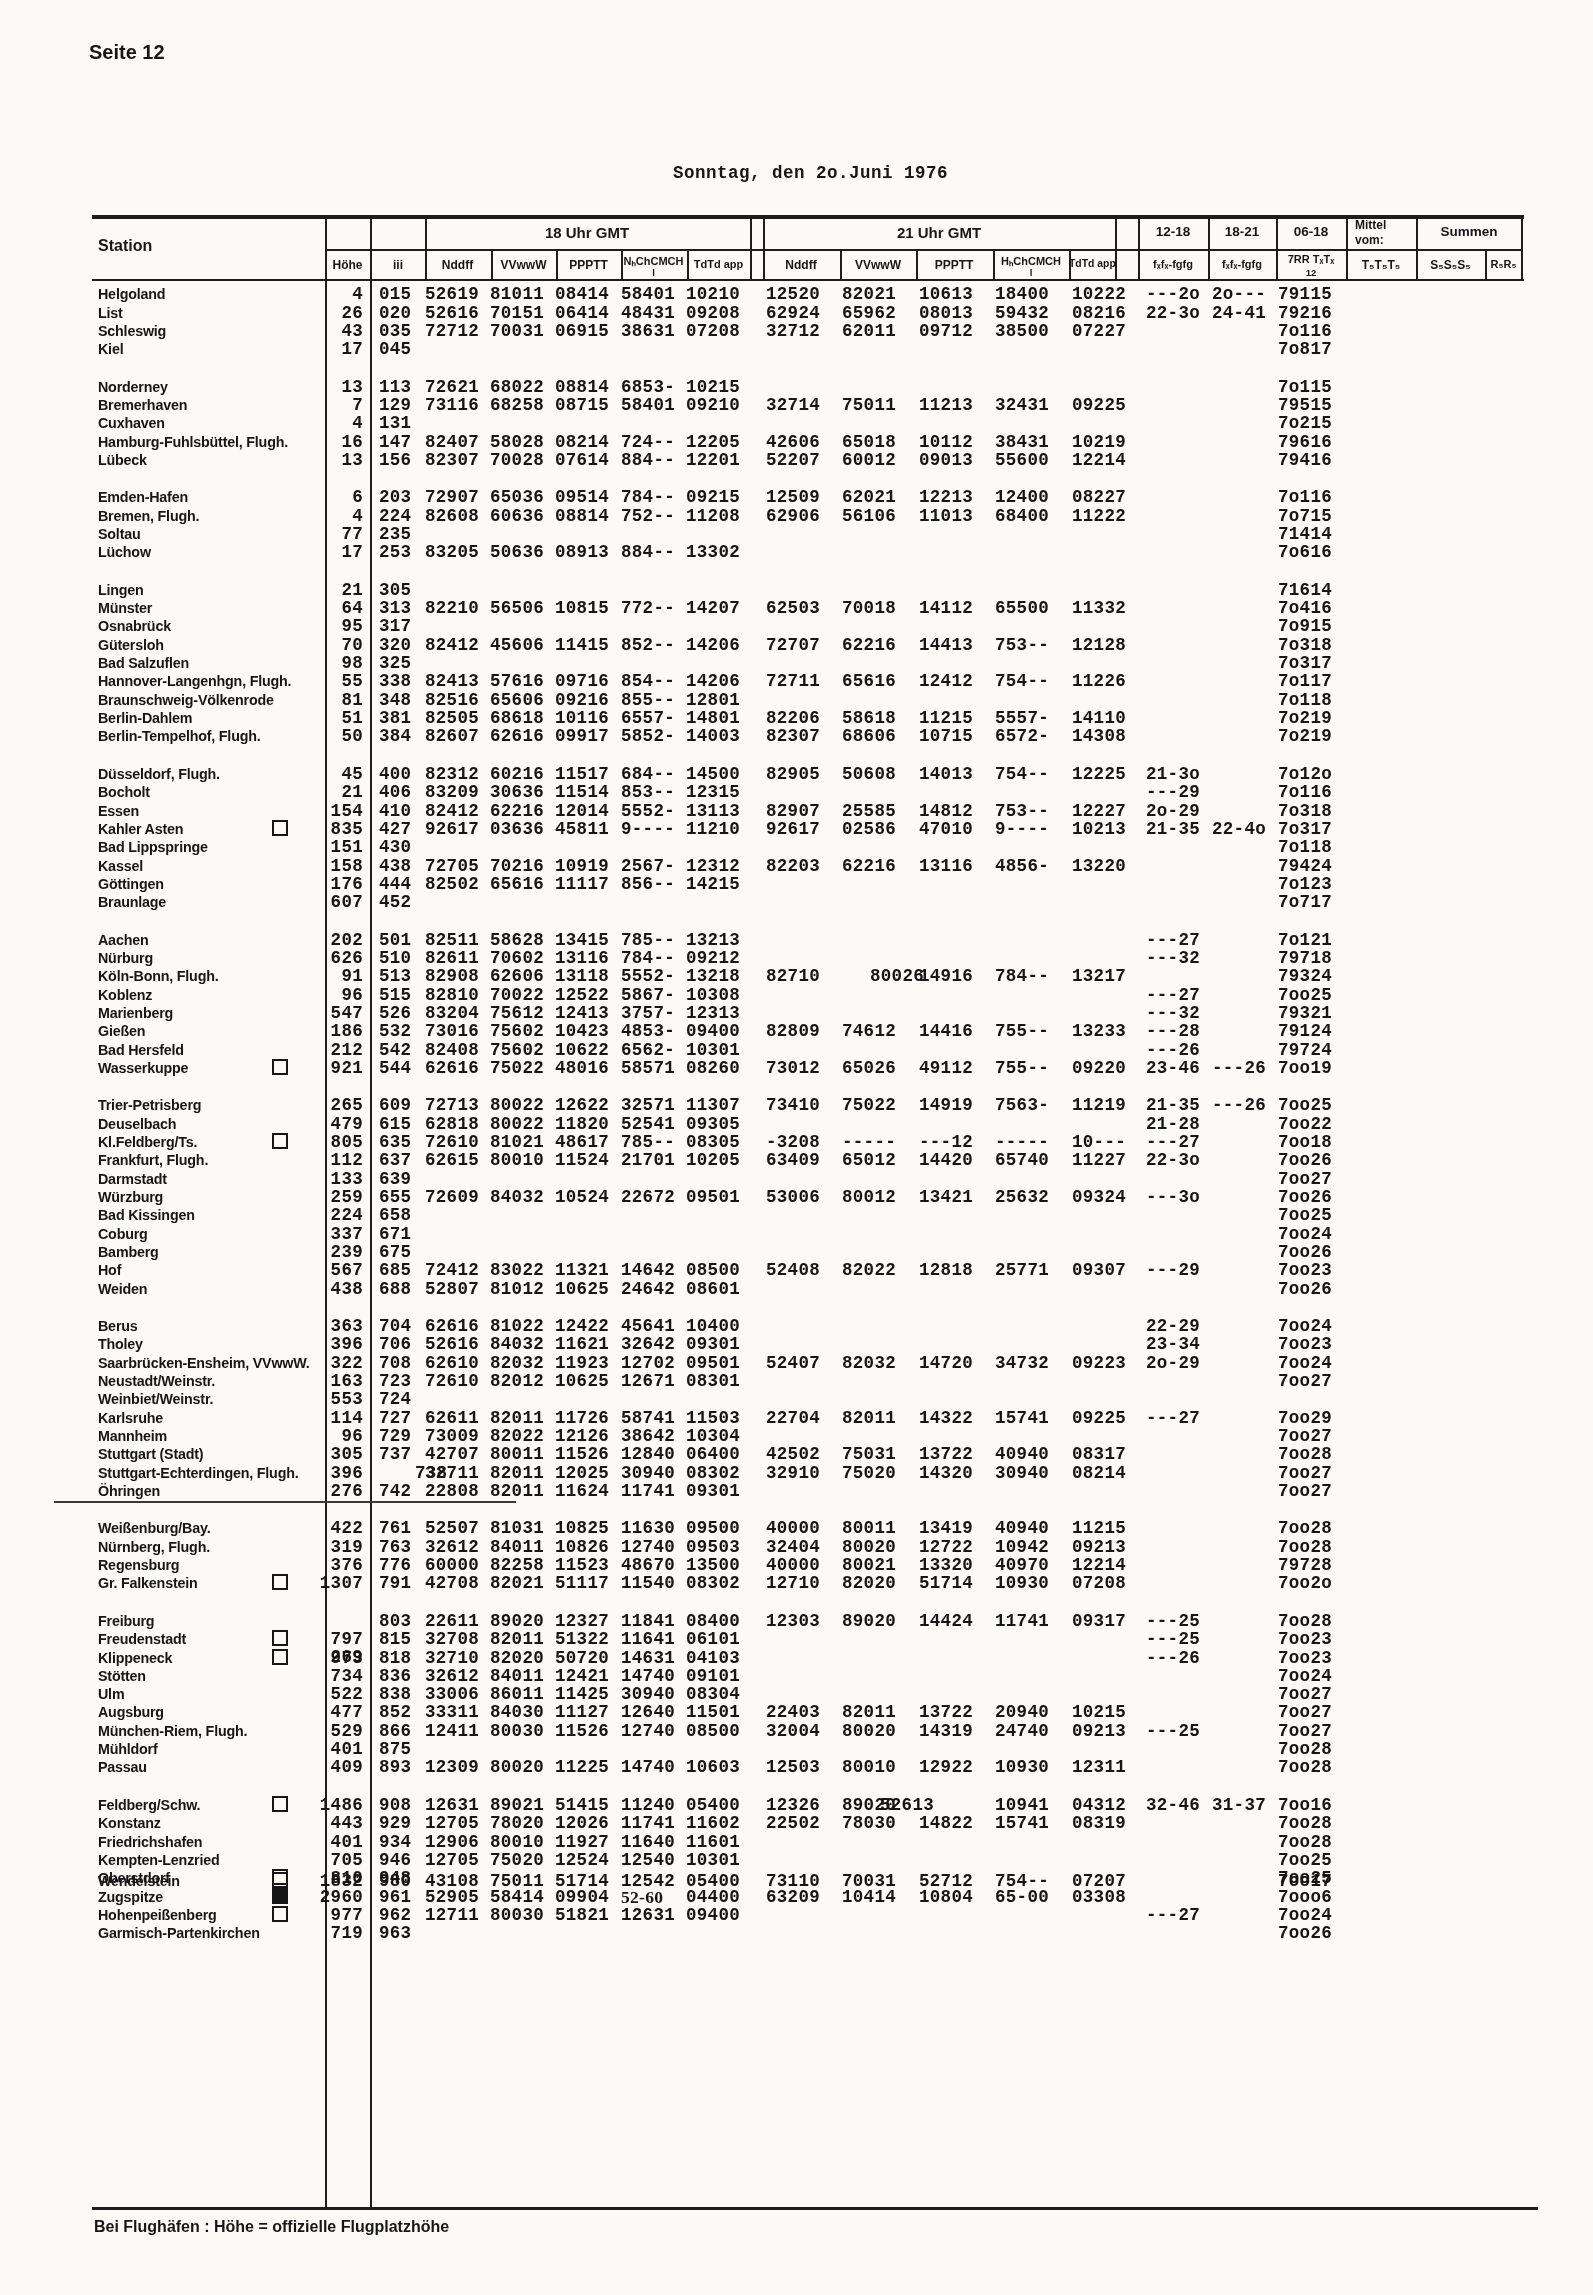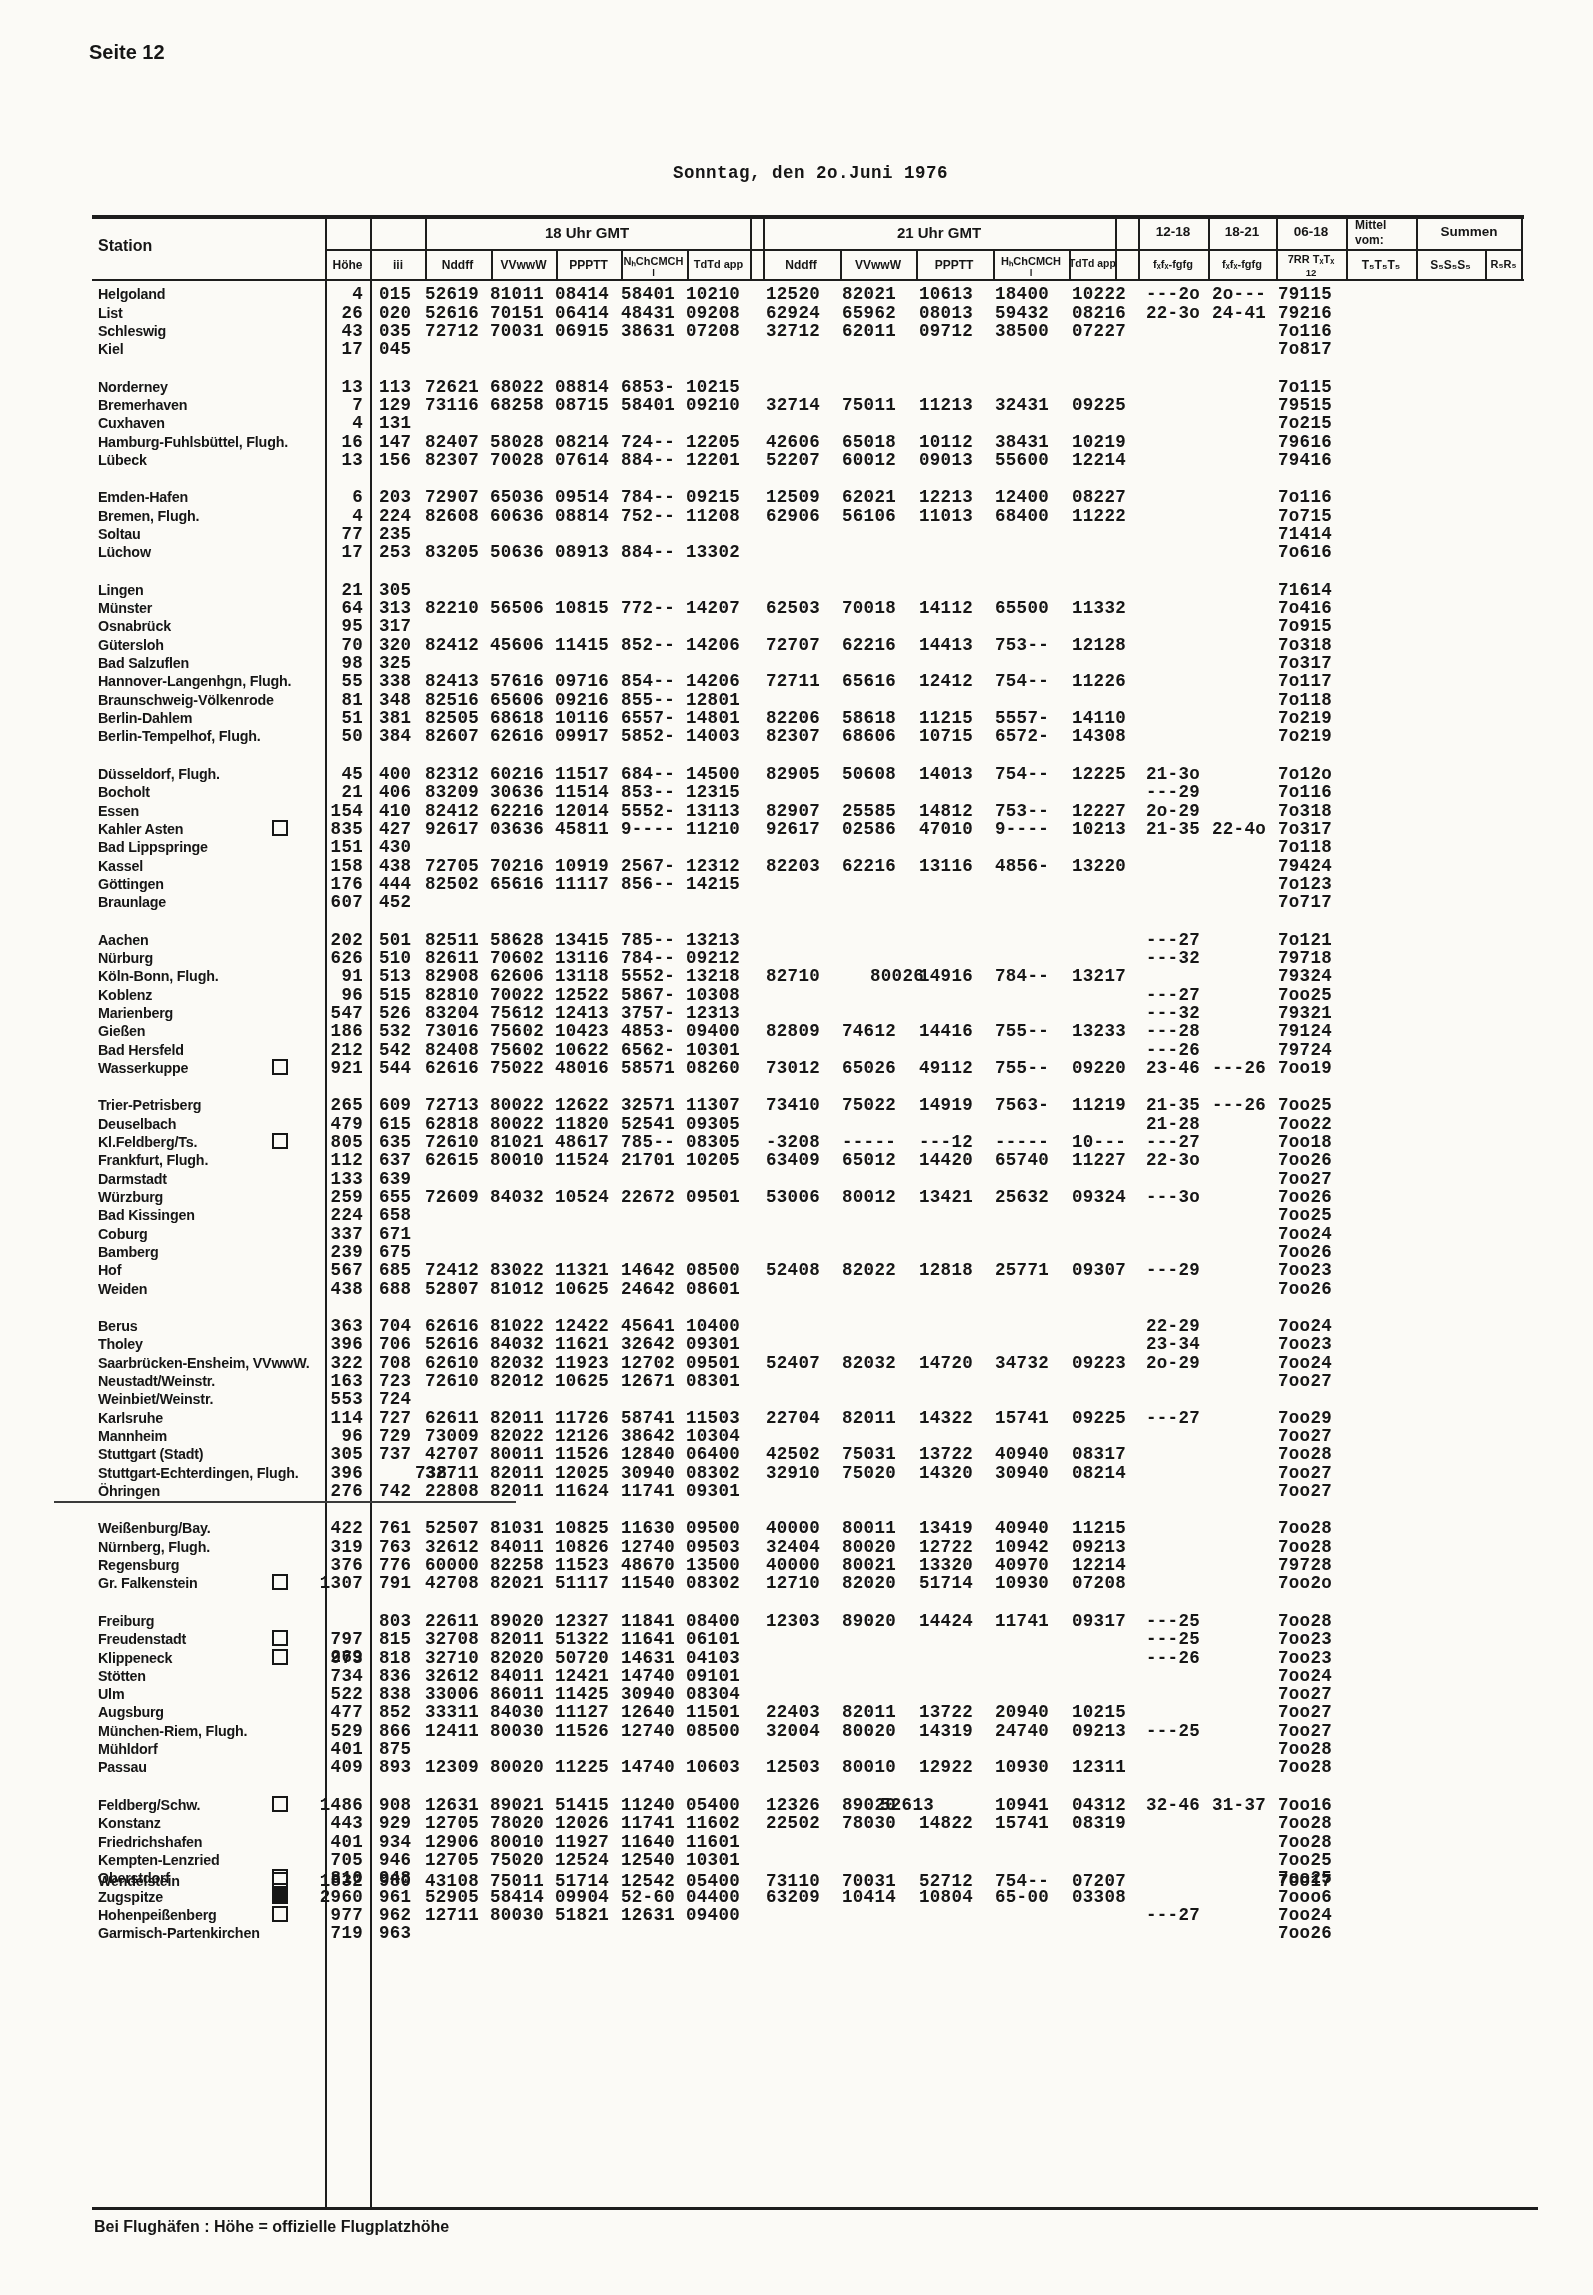--- a/index.html
+++ b/index.html
@@ -1105,21 +1105,21 @@
         <span class="dg" style="left: 1278px;">7oo25</span>
       </div>
       <div class="row" style="top: 1888px;">
         <span class="st" style="left: 98px;">Zugspitze</span>
         <span class="sq f" style="left: 272px;"></span>
         <span class="dg" style="left: 312px; width: 51px; text-align: right;">2960</span>
         <span class="dg" style="left: 379px;">961</span>
         <span class="dg" style="left: 425px;">52905</span>
         <span class="dg" style="left: 490px;">58414</span>
         <span class="dg" style="left: 555px;">09904</span>
-        <span class="dg" style="left: 621px;">52-60</span>
+        <span class="dg" style="left: 621px; font-family: Liberation Serif, serif;">52-60</span>
         <span class="dg" style="left: 686px;">04400</span>
         <span class="dg" style="left: 766px;">63209</span>
         <span class="dg" style="left: 842px;">10414</span>
         <span class="dg" style="left: 919px;">10804</span>
         <span class="dg" style="left: 995px;">65-00</span>
         <span class="dg" style="left: 1072px;">03308</span>
         <span class="dg" style="left: 1278px;">7ooo6</span>
       </div>
       <div class="row" style="top: 1906px;">
         <span class="st" style="left: 98px;">Hohenpeißenberg</span>

